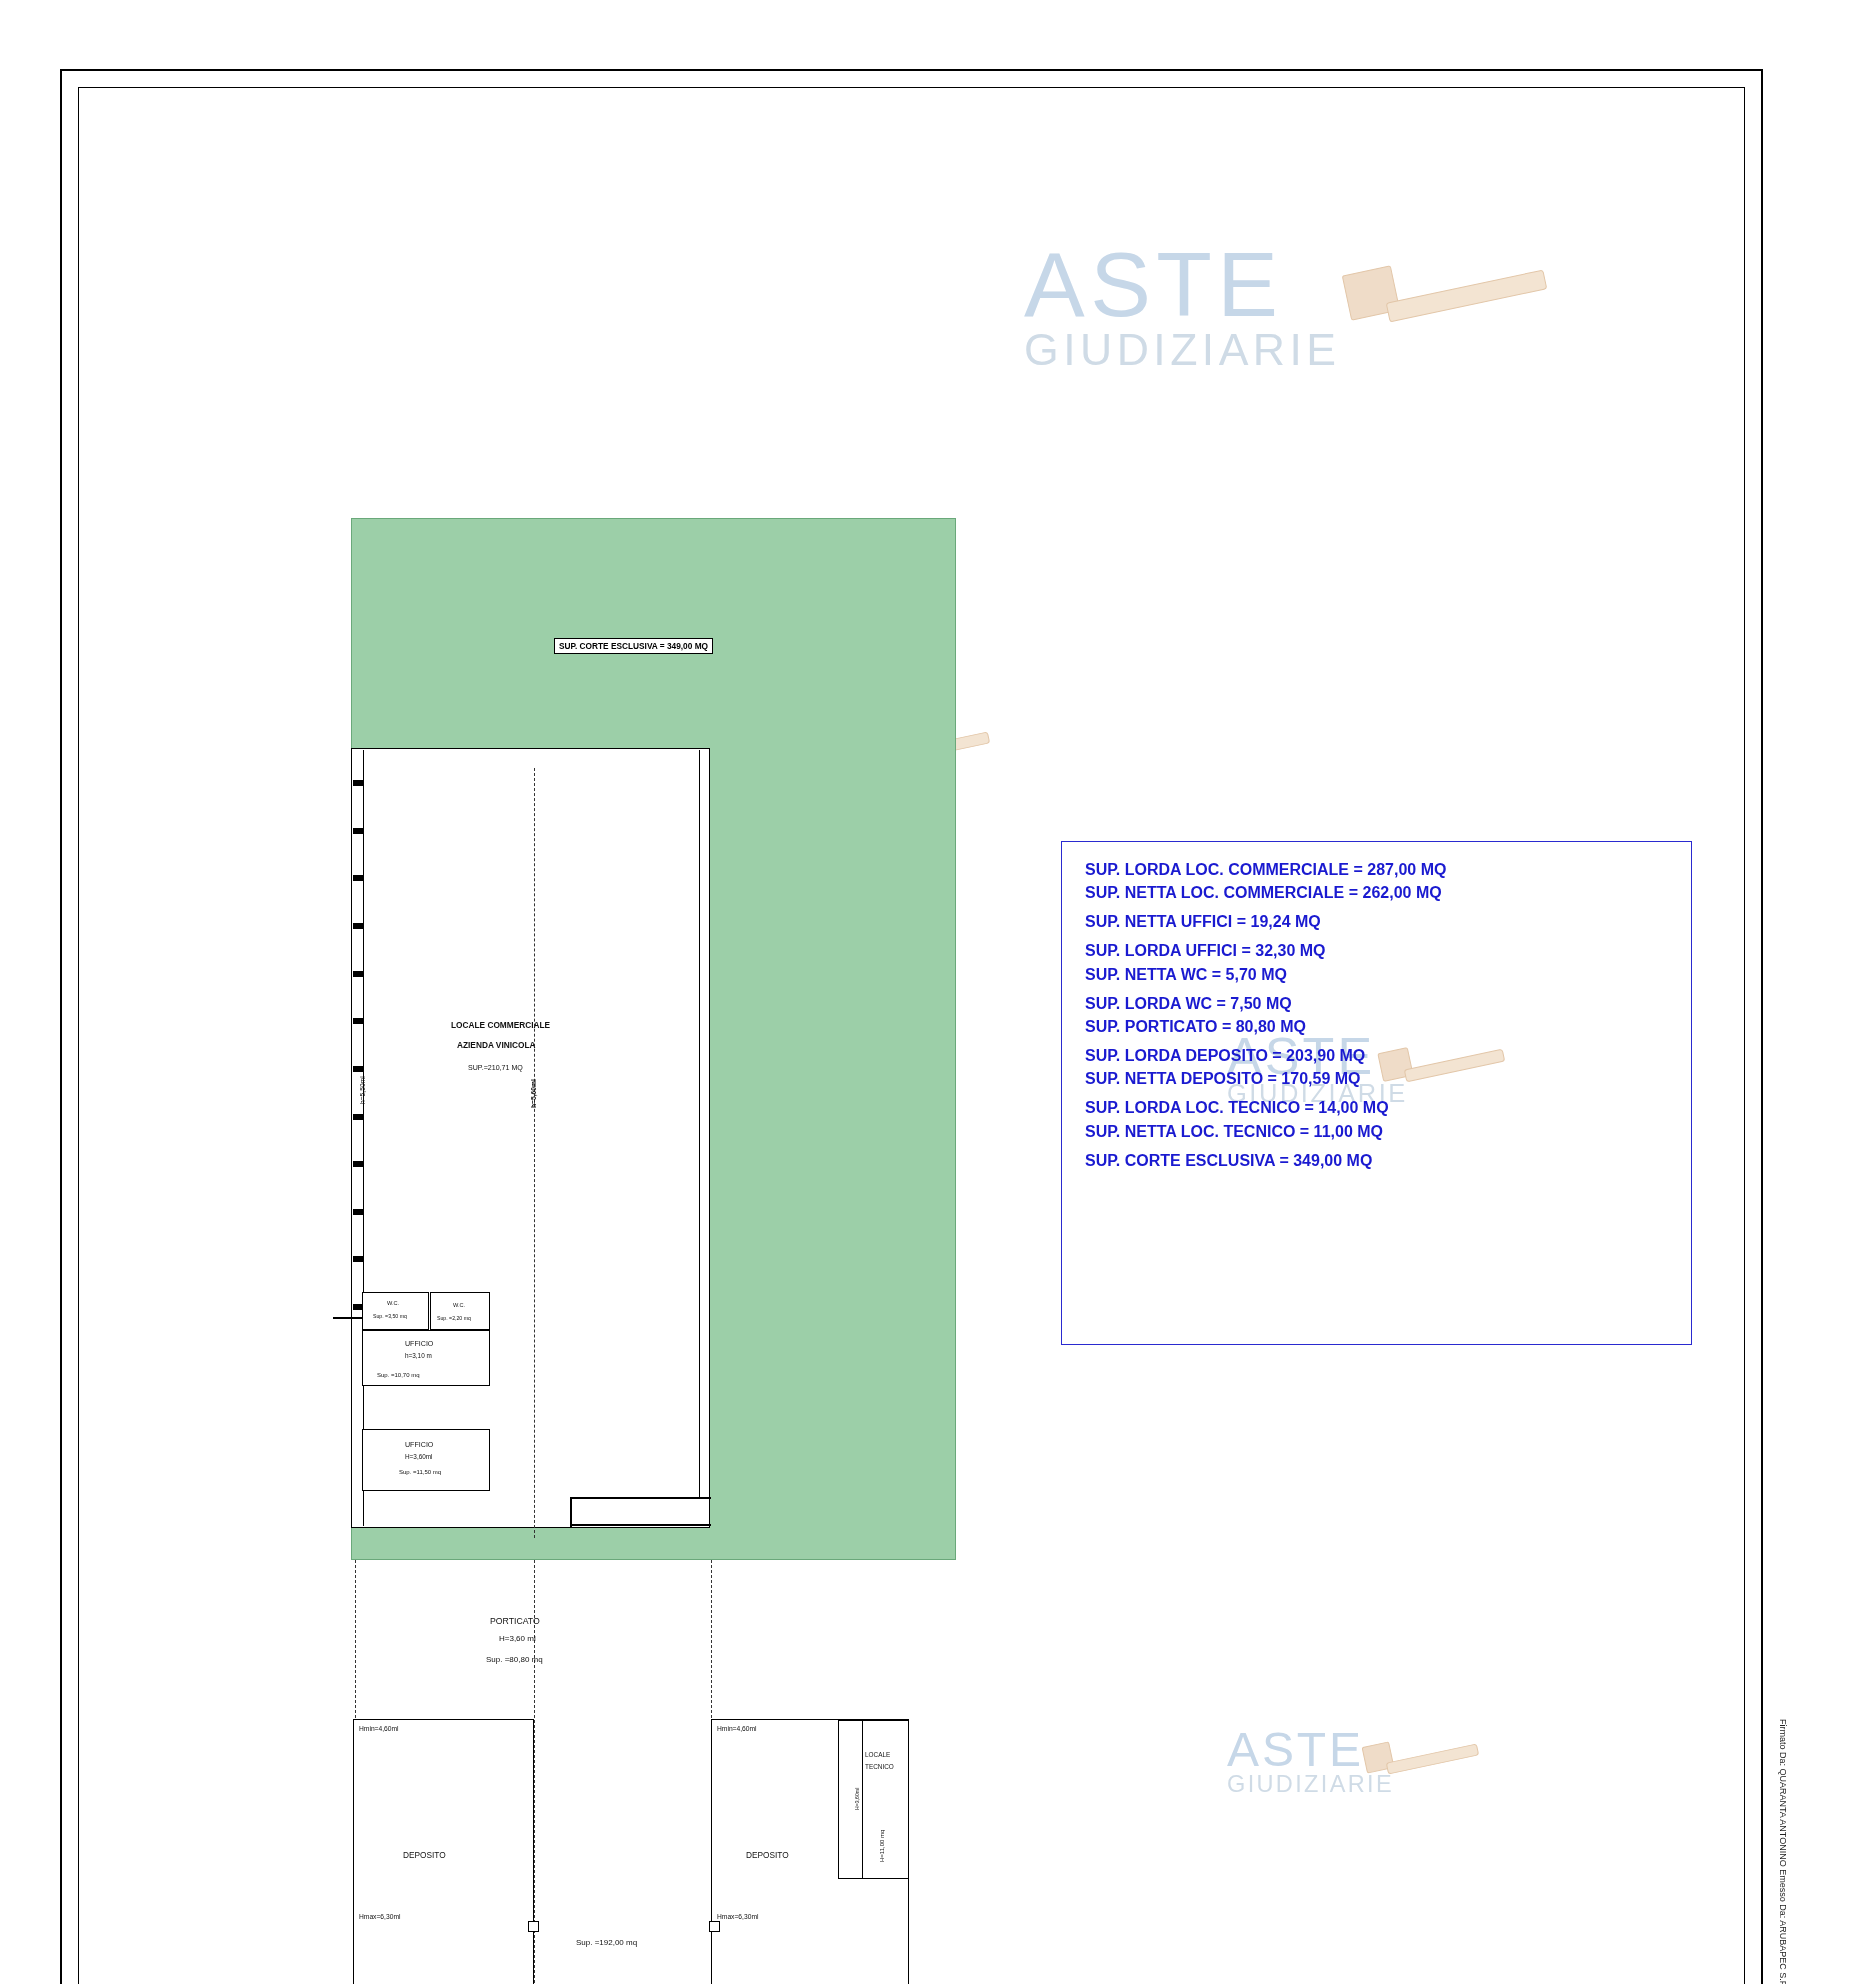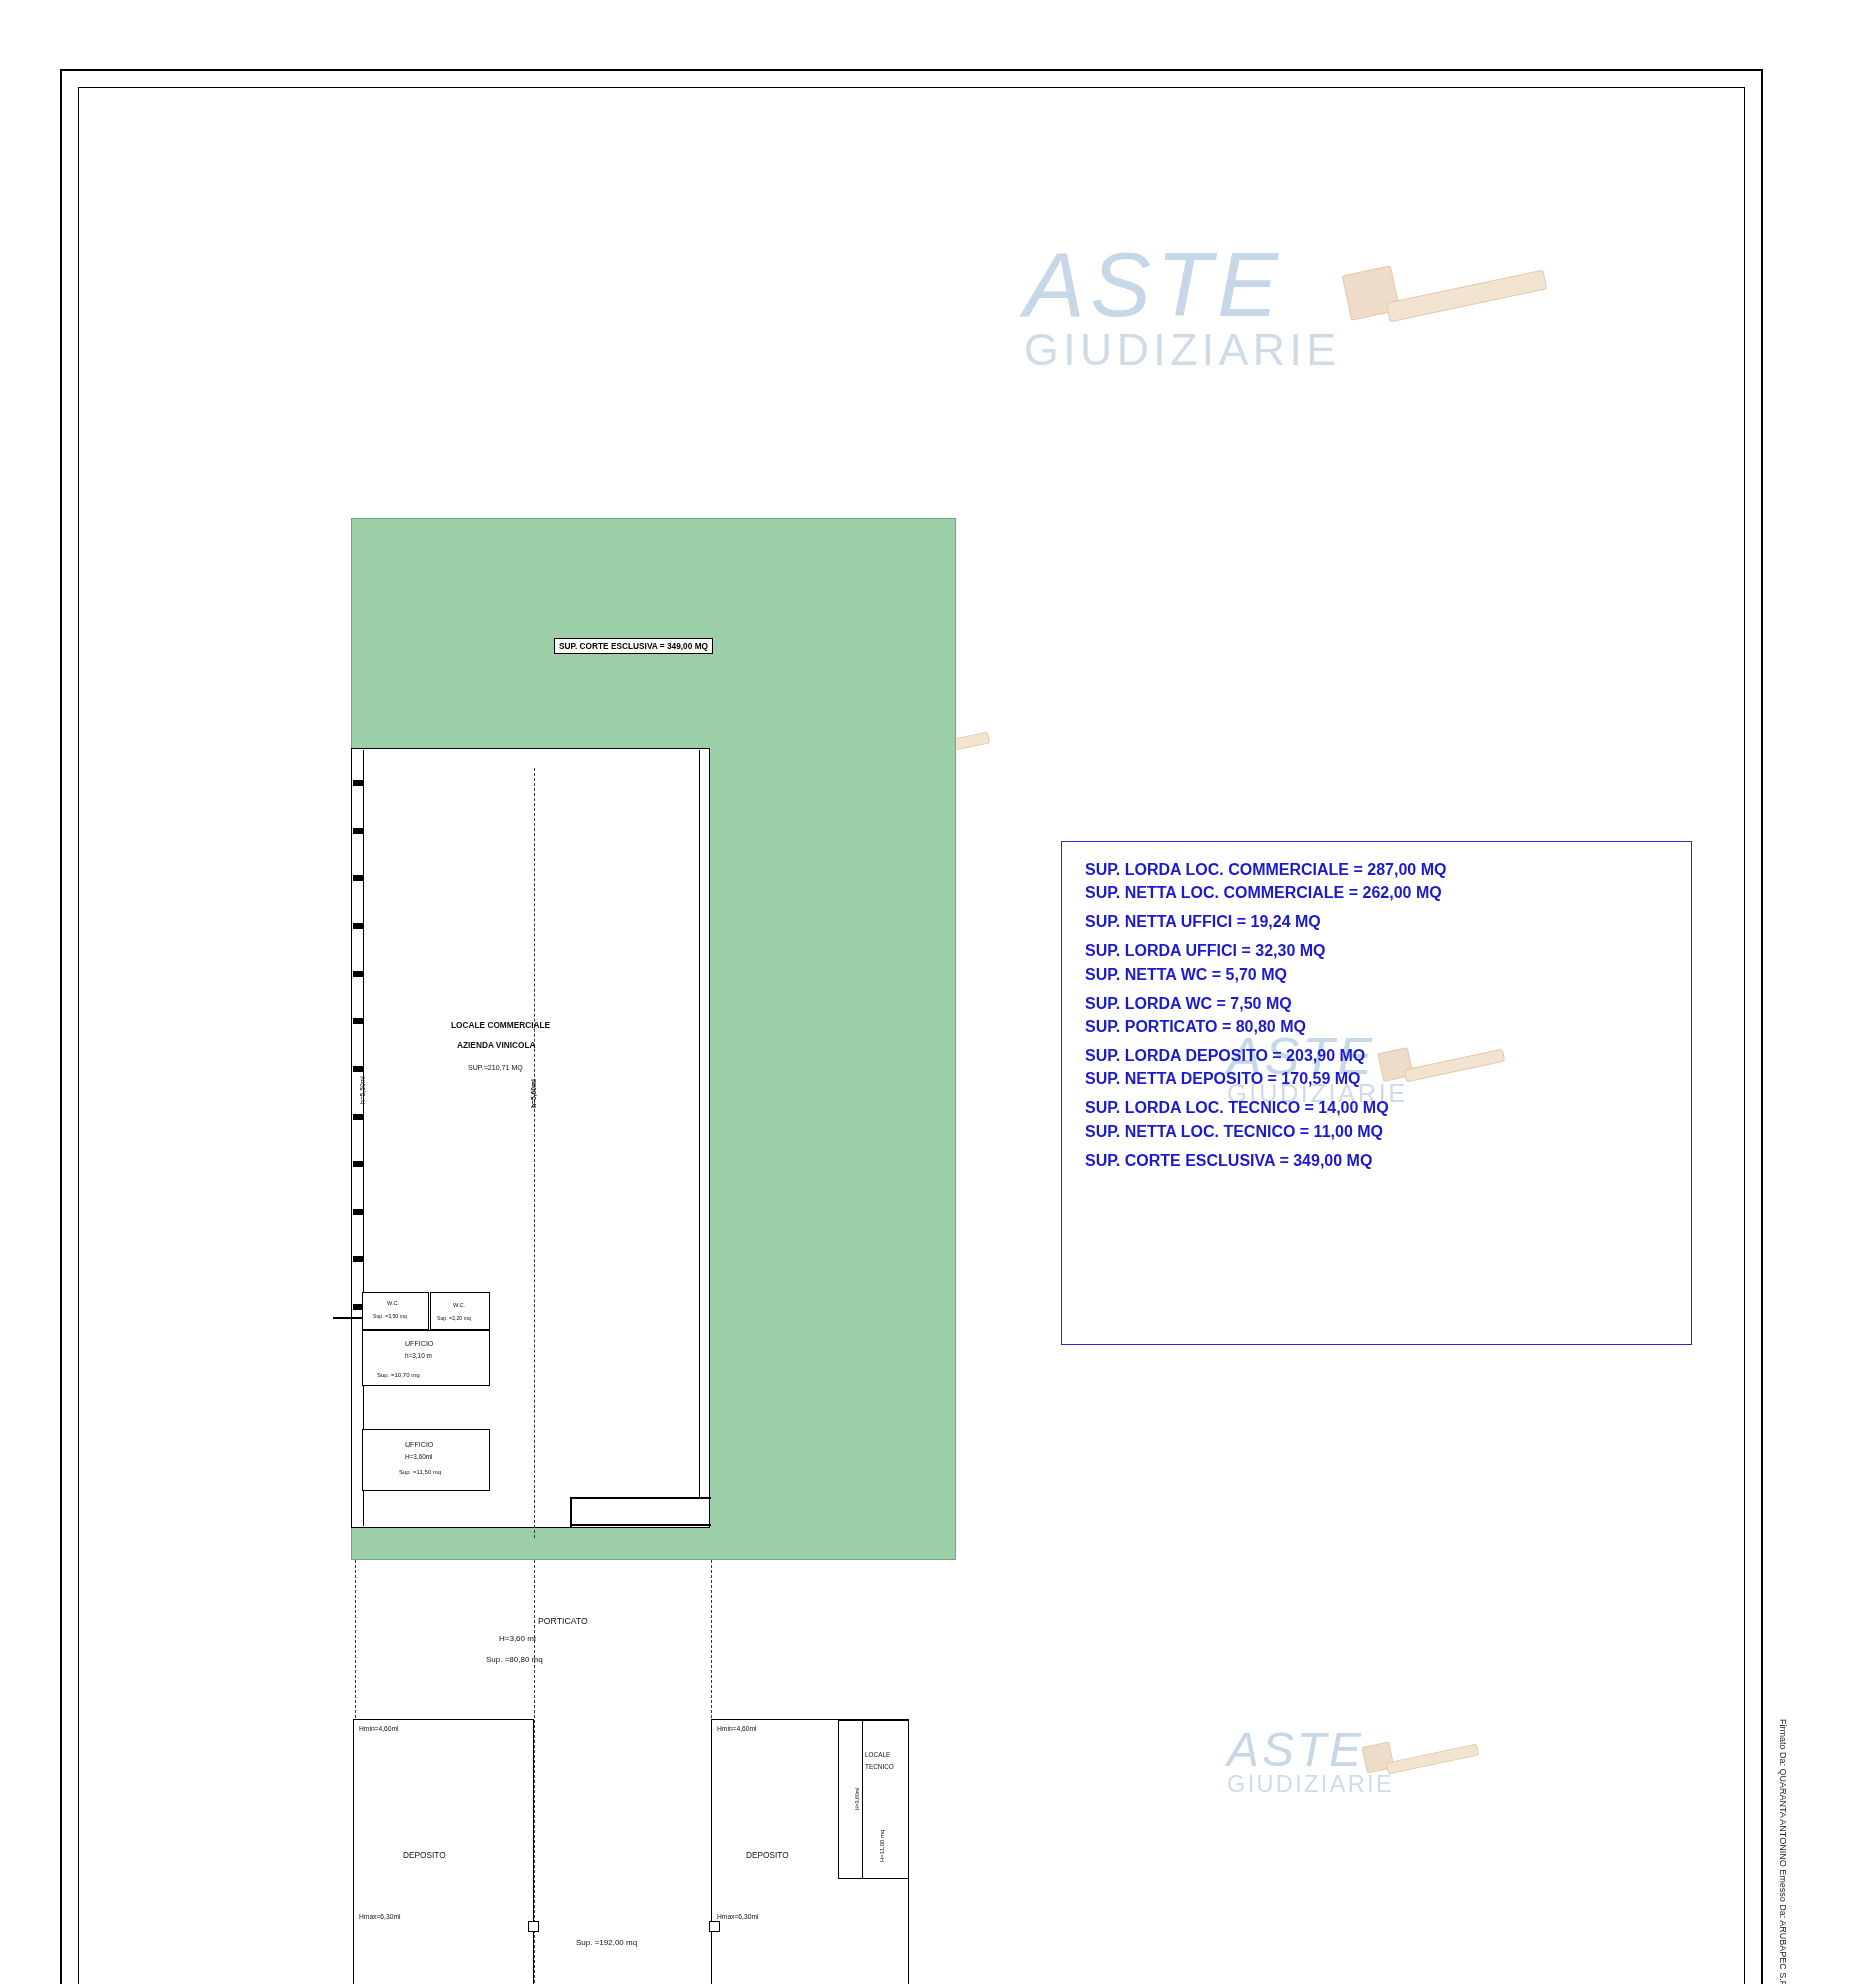--- a/index.html
+++ b/index.html
@@ -104,21 +104,20 @@
     font-family: "Liberation Sans", sans-serif;
     color: #c6d7e8;
     white-space: nowrap;
   }
   .wm .aste {
     font-size: 1em;
     font-weight: normal;
     letter-spacing: 0.06em;
     display: block;
     line-height: 0.95;
-    font-style: italic;
   }
   .wm .giud {
     display: block;
     font-size: 0.49em;
     letter-spacing: 0.10em;
     color: #cfdbe6;
     line-height: 1.0;
   }
   .gavel {
     position: absolute;
@@ -334,21 +333,21 @@
   <div class="wall-thin" style="left:362px; top:1330px; width:128px; height:56px;"></div>
   <div class="txt-xs" style="left:405px; top:1340px; font-size:7.1px;">UFFICIO</div>
   <div class="txt-xs" style="left:405px; top:1352px; font-size:6.4px;">h=3,10 m</div>
   <div class="txt-xs" style="left:377px; top:1372px; font-size:6px;">Sup. =10,70 mq</div>
 
   <div class="wall-thin" style="left:362px; top:1429px; width:128px; height:62px;"></div>
   <div class="txt-xs" style="left:405px; top:1441px; font-size:7.1px;">UFFICIO</div>
   <div class="txt-xs" style="left:405px; top:1453px; font-size:6.4px;">H=3,60ml</div>
   <div class="txt-xs" style="left:399px; top:1469px; font-size:6px;">Sup. =11,50 mq</div>
 
-  <div class="txt" style="left:490px; top:1616px; font-size:8.7px;margin-left:48px;">PORTICATO</div>
+  <div class="txt" style="left:490px; top:1616px; font-size:8.7px;">PORTICATO</div>
   <div class="txt" style="left:499px; top:1634px; font-size:8px;">H=3,60 ml</div>
   <div class="txt" style="left:486px; top:1655px; font-size:8px;">Sup. =80,80 mq</div>
 
   <div class="wall" style="left:353px; top:1719px; width:181px; height:367px;"></div>
   <div class="txt-xs" style="left:359px; top:1725px; font-size:6.7px;">Hmin=4,60ml</div>
   <div class="txt" style="left:403px; top:1850px; font-size:8.3px;">DEPOSITO</div>
   <div class="txt-xs" style="left:359px; top:1913px; font-size:6.7px;">Hmax=6,30ml</div>
 
   <div class="blk" style="left:528px; top:1921px; width:8.7px; height:8.7px; background:#fff; border:1.2px solid #000;"></div>
 

